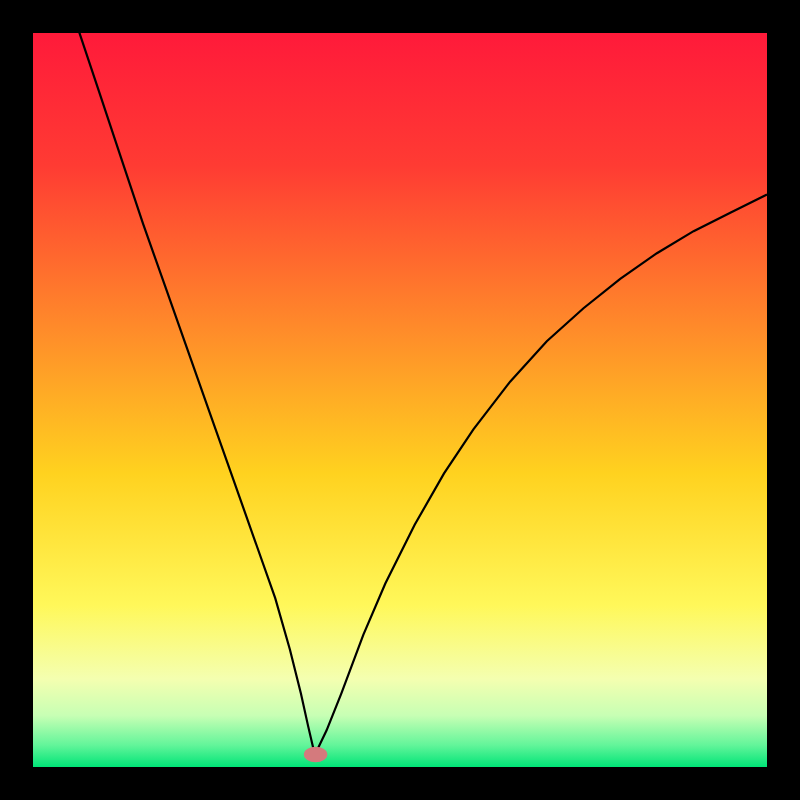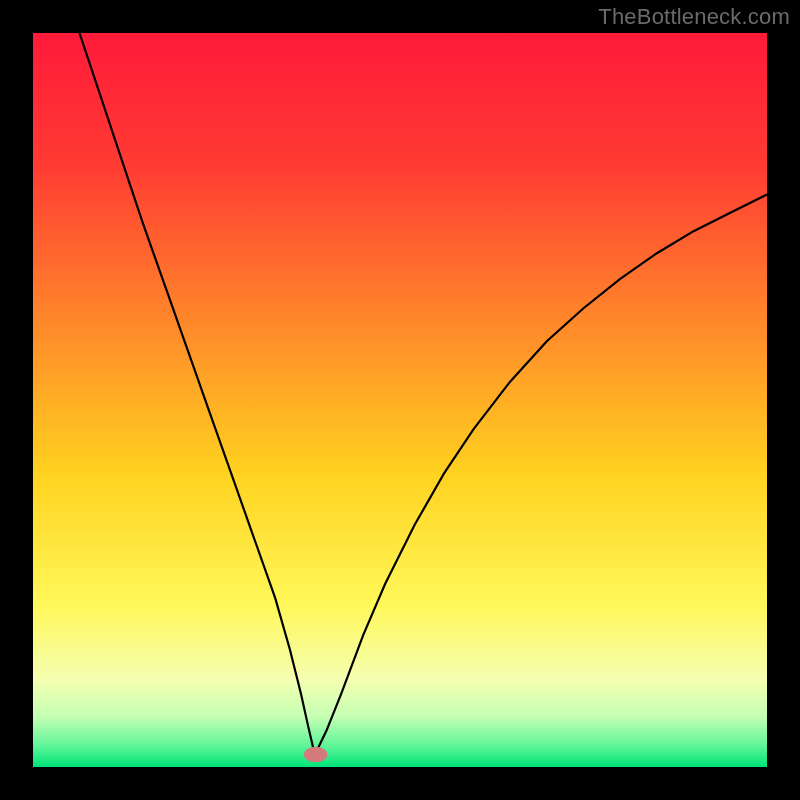--- a/index.html
+++ b/index.html
@@ -35,21 +35,20 @@
     top: 33px;
     width: 734px;
     height: 734px;
   }
   svg { display: block; }
 </style>
 </head>
 <body>
 
 <div class="frame">
-  <div class="watermark">TheBottleneck.com</div>
   <div class="plot">
     <svg id="chart-svg" width="734" height="734" viewBox="0 0 734 734" preserveAspectRatio="none">
       <defs>
         <linearGradient id="bg-grad" x1="0" y1="0" x2="0" y2="1">
             <stop offset="0.00%" stop-color="#ff1a3a"></stop>
             <stop offset="18.00%" stop-color="#ff3b33"></stop>
             <stop offset="40.00%" stop-color="#ff8a2a"></stop>
             <stop offset="60.00%" stop-color="#ffd21f"></stop>
             <stop offset="78.00%" stop-color="#fff85a"></stop>
             <stop offset="88.00%" stop-color="#f4ffb0"></stop>

